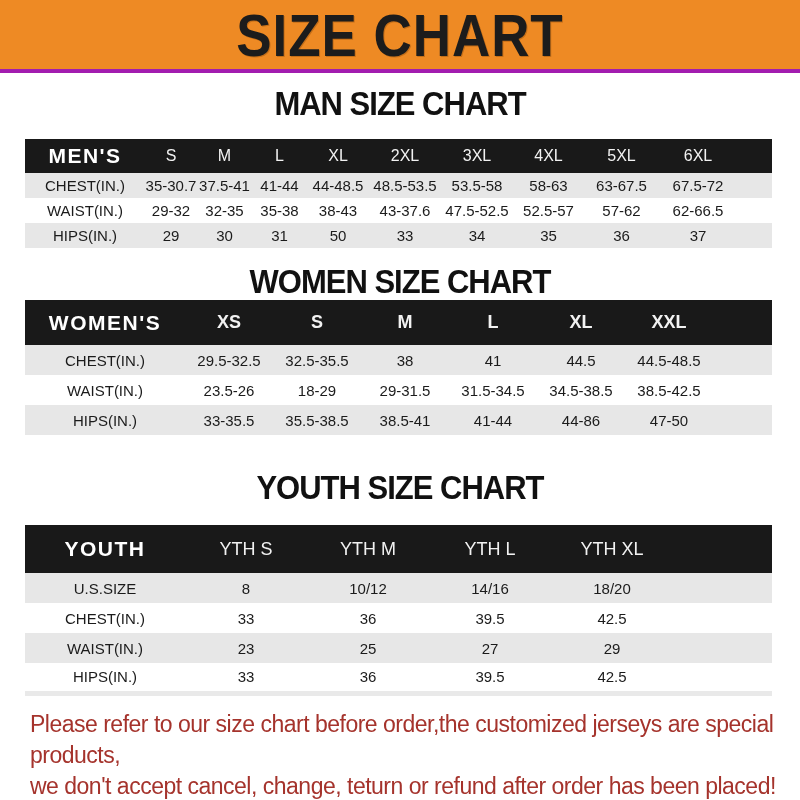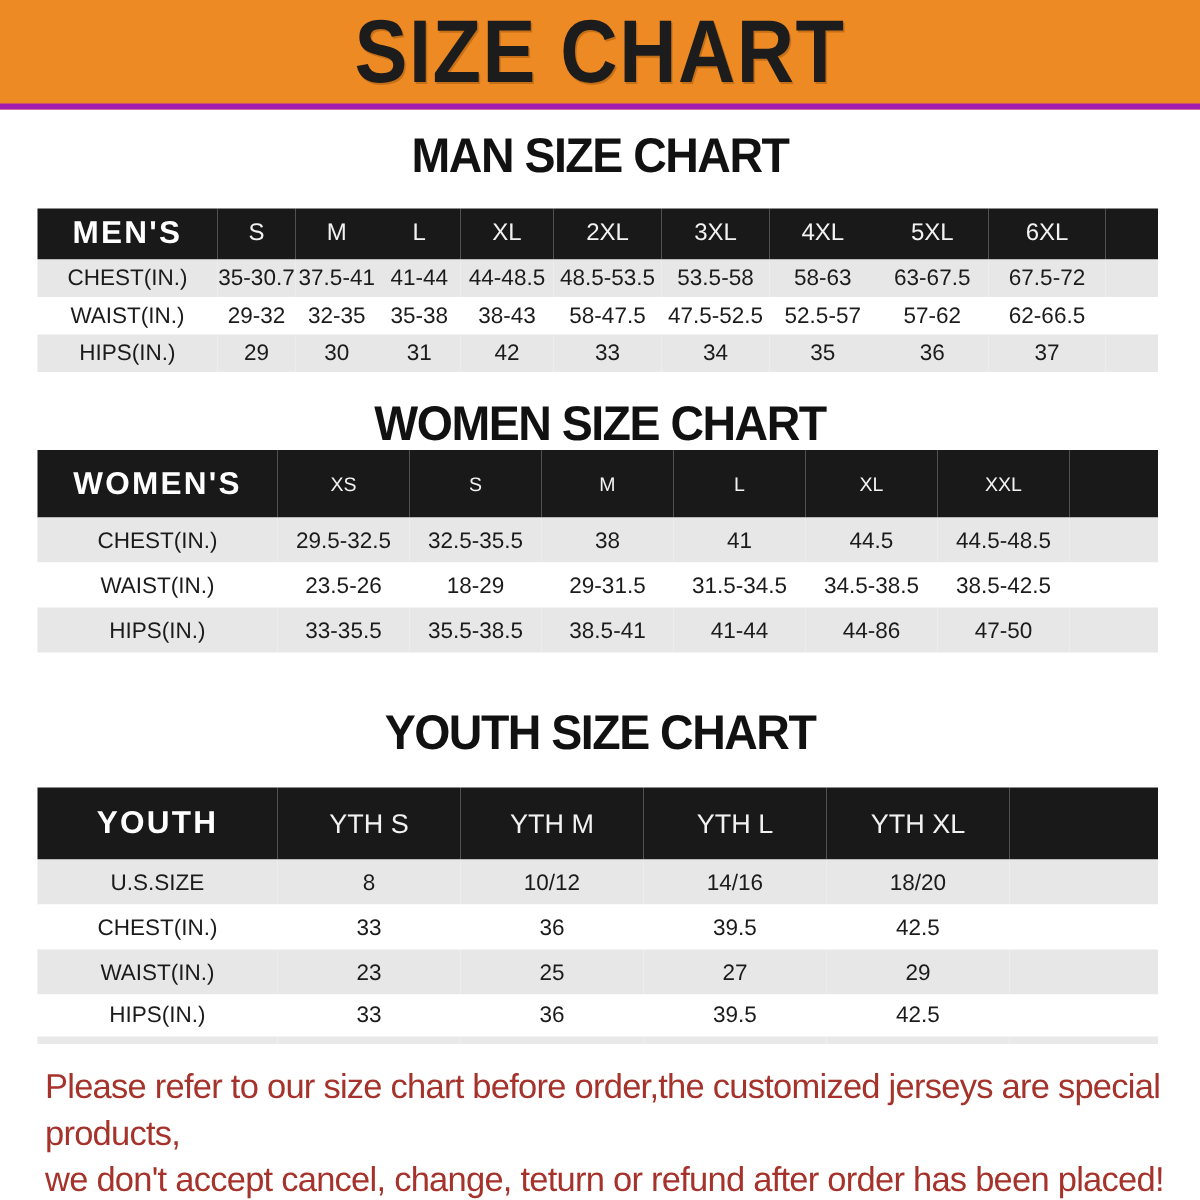--- a/index.html
+++ b/index.html
@@ -46,21 +46,21 @@
     white-space: nowrap; overflow: visible;
   }
   tr.bar th { background: #191919; color: #ffffff; }
   tr.bar .bar-label {
     font-weight: bold; letter-spacing: 1.5px; font-size: 21px; color: #fff;
   }
   tr.bar .bar-col { font-weight: normal; color: #F2F2F2; }
   .tbl-man   tr.bar { height: 34px; }
   .tbl-man   tr.bar .bar-col { font-size: 16px; }
   .tbl-women tr.bar { height: 45px; }
-  .tbl-women tr.bar .bar-col { font-size: 13px; }
+  .tbl-women tr.bar .bar-col { font-size: 18px; font-weight: bold; }
   .tbl-youth tr.bar { height: 48px; }
   .tbl-youth tr.bar .bar-col { font-size: 18px; }
   .tbl-man   tr.data { height: 25px; }
   .tbl-women tr.data { height: 30px; }
   .tbl-youth tr.data { height: 30px; margin-left: 27px; }
   tr.data td { font-size: 15px; color: #1b1b1b; background: #ffffff; }
   tr.data.gray td { background: #E7E7E7; }
   
   .footer {
     margin: 13px 0 0 30px;
@@ -117,33 +117,33 @@
     <td>63-67.5</td>
     <td>67.5-72</td>
     <td></td>
   </tr>
   <tr class="data">
     <td>WAIST(IN.)</td>
     <td>29-32</td>
     <td>32-35</td>
     <td>35-38</td>
     <td>38-43</td>
-    <td>58-47.5</td>
+    <td>43-37.6</td>
     <td>47.5-52.5</td>
     <td>52.5-57</td>
     <td>57-62</td>
     <td>62-66.5</td>
     <td></td>
   </tr>
   <tr class="data gray">
     <td>HIPS(IN.)</td>
     <td>29</td>
     <td>30</td>
     <td>31</td>
-    <td>42</td>
+    <td>50</td>
     <td>33</td>
     <td>34</td>
     <td>35</td>
     <td>36</td>
     <td>37</td>
     <td></td>
   </tr>
 </tbody>
   </table>
 

